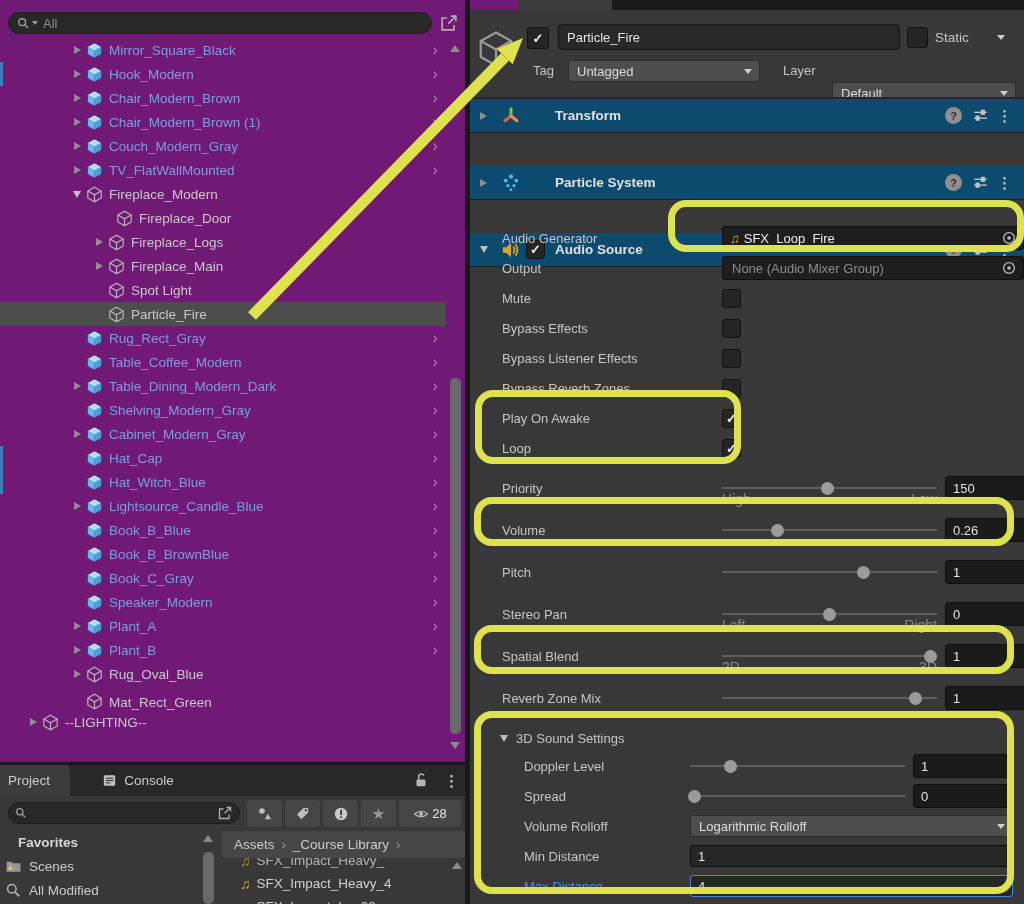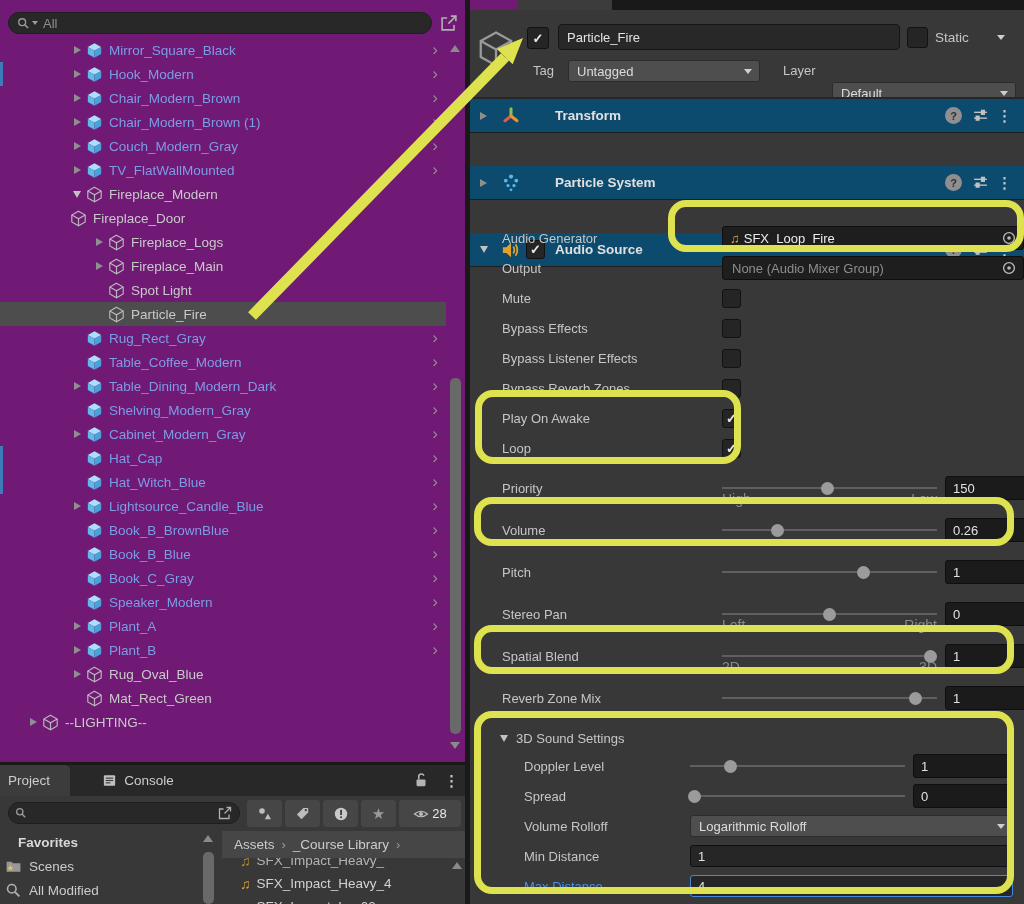--- a/index.html
+++ b/index.html
@@ -239,21 +239,21 @@
           <span class="tri-d"></span>
         </span>
         <span class="cube">
           <svg viewBox="0 0 16 16" width="17" height="17" fill="none" stroke="#b9b9b9" stroke-width="1.1">
             <path d="M8 1.2 L14.3 4.7 V11.3 L8 14.8 L1.7 11.3 V4.7 Z"></path>
             <path d="M1.7 4.7 L8 8.2 L14.3 4.7 M8 8.2 V14.8"></path>
           </svg>
         </span>
         <span class="hlabel">Fireplace_Modern</span>
       </div>
-      <div class="hrow" style="padding-left: 52px;">
+      <div class="hrow" style="padding-left: 98px;">
         <span class="exp"></span>
         <span class="cube">
           <svg viewBox="0 0 16 16" width="17" height="17" fill="none" stroke="#b9b9b9" stroke-width="1.1">
             <path d="M8 1.2 L14.3 4.7 V11.3 L8 14.8 L1.7 11.3 V4.7 Z"></path>
             <path d="M1.7 4.7 L8 8.2 L14.3 4.7 M8 8.2 V14.8"></path>
           </svg>
         </span>
         <span class="hlabel">Fireplace_Door</span>
       </div>
       <div class="hrow" style="padding-left: 90px;">
@@ -406,33 +406,33 @@
       </div>
       <div class="hrow" style="padding-left: 68px;">
         <span class="exp"></span>
         <span class="cube">
           <svg viewBox="0 0 16 16" width="17" height="17">
             <polygon points="8,1.2 14.3,4.7 8,8.2 1.7,4.7" fill="#a9dff7"></polygon>
             <polygon points="1.7,4.7 8,8.2 8,14.8 1.7,11.3" fill="#62b8e9"></polygon>
             <polygon points="14.3,4.7 8,8.2 8,14.8 14.3,11.3" fill="#4aa0d8"></polygon>
           </svg>
         </span>
+        <span class="hlabel prefab">Book_B_Blue</span>
+        <span class="chev"></span>
+      </div>
+      <div class="hrow" style="padding-left: 68px;">
+        <span class="exp"></span>
+        <span class="cube">
+          <svg viewBox="0 0 16 16" width="17" height="17">
+            <polygon points="8,1.2 14.3,4.7 8,8.2 1.7,4.7" fill="#a9dff7"></polygon>
+            <polygon points="1.7,4.7 8,8.2 8,14.8 1.7,11.3" fill="#62b8e9"></polygon>
+            <polygon points="14.3,4.7 8,8.2 8,14.8 14.3,11.3" fill="#4aa0d8"></polygon>
+          </svg>
+        </span>
         <span class="hlabel prefab">Book_B_BrownBlue</span>
-        <span class="chev"></span>
-      </div>
-      <div class="hrow" style="padding-left: 68px;">
-        <span class="exp"></span>
-        <span class="cube">
-          <svg viewBox="0 0 16 16" width="17" height="17">
-            <polygon points="8,1.2 14.3,4.7 8,8.2 1.7,4.7" fill="#a9dff7"></polygon>
-            <polygon points="1.7,4.7 8,8.2 8,14.8 1.7,11.3" fill="#62b8e9"></polygon>
-            <polygon points="14.3,4.7 8,8.2 8,14.8 14.3,11.3" fill="#4aa0d8"></polygon>
-          </svg>
-        </span>
-        <span class="hlabel prefab">Book_B_Blue</span>
         <span class="chev"></span>
       </div>
       <div class="hrow" style="padding-left: 68px;">
         <span class="exp"></span>
         <span class="cube">
           <svg viewBox="0 0 16 16" width="17" height="17">
             <polygon points="8,1.2 14.3,4.7 8,8.2 1.7,4.7" fill="#a9dff7"></polygon>
             <polygon points="1.7,4.7 8,8.2 8,14.8 1.7,11.3" fill="#62b8e9"></polygon>
             <polygon points="14.3,4.7 8,8.2 8,14.8 14.3,11.3" fill="#4aa0d8"></polygon>
           </svg>
@@ -485,21 +485,21 @@
           <span class="tri-r"></span>
         </span>
         <span class="cube">
           <svg viewBox="0 0 16 16" width="17" height="17" fill="none" stroke="#b9b9b9" stroke-width="1.1">
             <path d="M8 1.2 L14.3 4.7 V11.3 L8 14.8 L1.7 11.3 V4.7 Z"></path>
             <path d="M1.7 4.7 L8 8.2 L14.3 4.7 M8 8.2 V14.8"></path>
           </svg>
         </span>
         <span class="hlabel">Rug_Oval_Blue</span>
       </div>
-      <div class="hrow" style="padding-left: 68px;">
+      <div class="hrow" style="padding-left: 68px; align-items: flex-end;">
         <span class="exp"></span>
         <span class="cube">
           <svg viewBox="0 0 16 16" width="17" height="17" fill="none" stroke="#b9b9b9" stroke-width="1.1">
             <path d="M8 1.2 L14.3 4.7 V11.3 L8 14.8 L1.7 11.3 V4.7 Z"></path>
             <path d="M1.7 4.7 L8 8.2 L14.3 4.7 M8 8.2 V14.8"></path>
           </svg>
         </span>
         <span class="hlabel">Mat_Rect_Green</span>
       </div>
       <div class="hrow" style="padding-left: 24px;">

